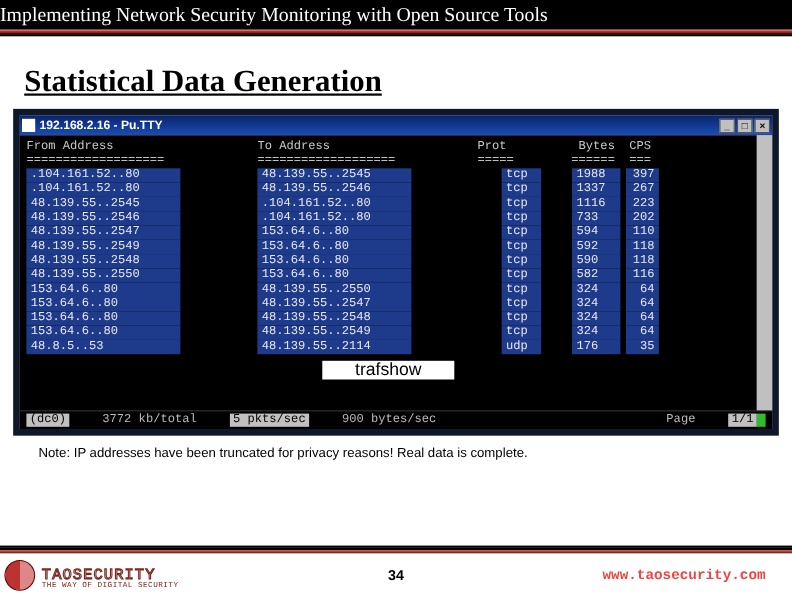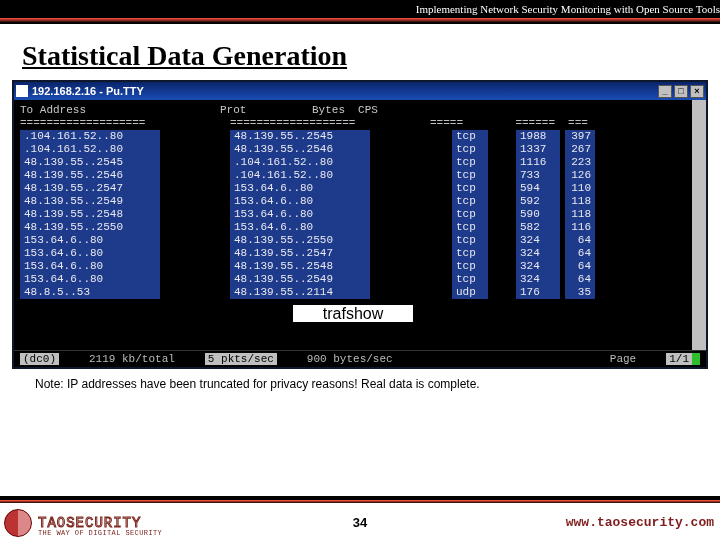--- a/index.html
+++ b/index.html
@@ -1,21 +1,21 @@
 <!DOCTYPE html>
 <html><head>
 <meta charset="utf-8">
 <style>
   * { margin:0; padding:0; box-sizing:border-box; }
   body { width:720px; height:540px; font-family: Georgia, "Times New Roman", serif; background:#fff; }
-  .topbar { background:#000; color:#fff; font-size:11px; text-align:right; padding:3px 0; }
+  .topbar { background:#000; color:#fff; font-size:18px; text-align:left; padding:3px 0; }
   .redline { height:4px; background: linear-gradient(#c0392b,#7b241c); border-top:1px solid #e74c3c; border-bottom:1px solid #3d120d; }
   .thinblack { height:2px; background:#000; }
-  .slide-title { font-size:28px; font-weight:bold; text-decoration:underline; padding:16px 22px 6px; }
-  .putty { margin:2px 12px 0 12px; border:2px solid #0f172a; background:#bfbebc; }
+  .slide-title { font-size:28px; font-weight:bold; text-decoration:underline; padding:26px 22px 6px; }
+  .putty { margin:2px 12px 0 12px; border:6px solid #0f172a; background:#bfbebc; }
   .putty-titlebar { display:flex; align-items:center; background:linear-gradient(#0a246a,#1a4db6); color:#fff; font-family: Tahoma, sans-serif; font-size:11px; font-weight:bold; height:18px; gap:4px; padding:0 2px; }
   .pt-icon { width:12px; height:12px; background:#fff; display:inline-block; }
   .win-btns { margin-left:auto; display:flex; gap:2px; }
   .win-btn { width:14px; height:13px; background:#c0c0c0; border:1px solid #555; font-size:9px; line-height:11px; text-align:center; color:#000; }
   .term { background:#000; color:#c0c0c0; font-family:"Courier New", monospace; font-size:11px; line-height:13px; padding:4px 6px; min-height:250px; }
   .hdr-row { display:flex; color:#c8c8c8; }
   .hdr-from { width:210px; } .hdr-to { width:200px; } .hdr-prot{ width:70px; } .hdr-bytes{ width:55px; text-align:right;} .hdr-cps{ width:40px; text-align:center; padding-left:6px;}
   .eqrow { display:flex; }
   .eqrow span { display:inline-block; overflow:hidden; }
   .data-rows .row { display:flex; }
@@ -36,21 +36,21 @@
   .putty-body { display:flex; }
   .note { font-family: Verdana, sans-serif; font-size:12px; text-align:left; padding:8px 35px 4px; }
   .footer { position:absolute; bottom:0; left:0; right:0; border-top:2px solid #000; height:44px; }
   .footer .redline { height:3px; }
   .footer-inner { display:flex; align-items:center; height:39px; }
   .logo { display:flex; align-items:flex-end; gap:6px; padding-left:4px; font-family: Liberation Mono, monospace; }
   .yinyang { width:28px; height:28px; border-radius:50%; background:linear-gradient(90deg,#b33 50%,#d88 50%); border:1px solid #600; }
   .logotext1 { font-size:14px; -webkit-text-stroke:1px #7b241c; color:#fff; letter-spacing:1px; }
   .logotag { font-size:7px; color:#7b241c; letter-spacing:0.4px; margin-top:-2px;}
   .pgnum { font-family: Verdana, sans-serif; font-weight:bold; font-size:13px; position:absolute; left:50%; transform:translateX(-50%); }
-  .url { font-family:"Courier New", monospace; font-size:13px; color:#7f1d1d; font-weight:bold; margin-left:auto; padding-right:6px; }
+  .url { font-family:"Courier New", monospace; font-size:13px; color:#ef4444; font-weight:bold; margin-left:auto; padding-right:24px; }
 </style>
 </head>
 <body>
 
 <div class="topbar">Implementing Network Security Monitoring with Open Source Tools</div>
 <div class="redline"></div>
 <div class="thinblack"></div>
 
 <div class="slide-title">Statistical Data Generation</div>
 
@@ -60,20 +60,21 @@
     <span>192.168.2.16 - Pu.TTY</span>
     <div class="win-btns">
       <span class="win-btn">_</span>
       <span class="win-btn">□</span>
       <span class="win-btn">×</span>
     </div>
   </div>
   <div class="putty-body">
     <div class="term" style="flex:1">
       <div class="hdr-row">
+        <span class="hdr-from">From Address</span>
         <span class="hdr-to">To Address</span>
         <span class="hdr-prot">Prot</span>
         <span class="hdr-bytes">Bytes</span>
         <span class="hdr-cps">CPS</span>
       </div>
       <div class="eqrow">
         <span class="hdr-from">===================</span>
         <span class="hdr-to">===================</span>
         <span class="hdr-prot">=====</span>
         <span class="hdr-bytes">======</span>
@@ -99,21 +100,21 @@
             <span class="col-to"><span class="bluecell">.104.161.52..80</span></span>
             <span class="col-prot"><span class="bluecell">tcp</span></span>
             <span class="col-bytes"><span class="bluecell">1116</span></span>
             <span class="col-cps"><span class="bluecell">223</span></span>
           </div>
           <div class="row">
             <span class="col-from"><span class="bluecell">48.139.55..2546</span></span>
             <span class="col-to"><span class="bluecell">.104.161.52..80</span></span>
             <span class="col-prot"><span class="bluecell">tcp</span></span>
             <span class="col-bytes"><span class="bluecell">733</span></span>
-            <span class="col-cps"><span class="bluecell">126</span></span>
+            <span class="col-cps"><span class="bluecell">202</span></span>
           </div>
           <div class="row">
             <span class="col-from"><span class="bluecell">48.139.55..2547</span></span>
             <span class="col-to"><span class="bluecell">153.64.6..80</span></span>
             <span class="col-prot"><span class="bluecell">tcp</span></span>
             <span class="col-bytes"><span class="bluecell">594</span></span>
             <span class="col-cps"><span class="bluecell">110</span></span>
           </div>
           <div class="row">
             <span class="col-from"><span class="bluecell">48.139.55..2549</span></span>
@@ -171,21 +172,21 @@
             <span class="col-bytes"><span class="bluecell">176</span></span>
             <span class="col-cps"><span class="bluecell">35</span></span>
           </div>
         </div>
       <div class="tool-label">trafshow</div>
     </div>
     <div class="scrollbar"></div>
   </div>
   <div class="statusbar">
     <span class="sb"><span class="inv">(dc0)</span></span>
-    <span class="sb">2119 kb/total</span>
+    <span class="sb">3772 kb/total</span>
     <span class="sb"><span class="inv">5 pkts/sec</span></span>
     <span class="sb">900 bytes/sec</span>
     <span class="sbgrow"></span>
     <span class="sb">Page</span>
     <span class="inv">1/1</span>
     <span class="green"></span>
   </div>
 </div>
 
 <div class="note">Note: IP addresses have been truncated for privacy reasons!  Real data is complete.</div>

